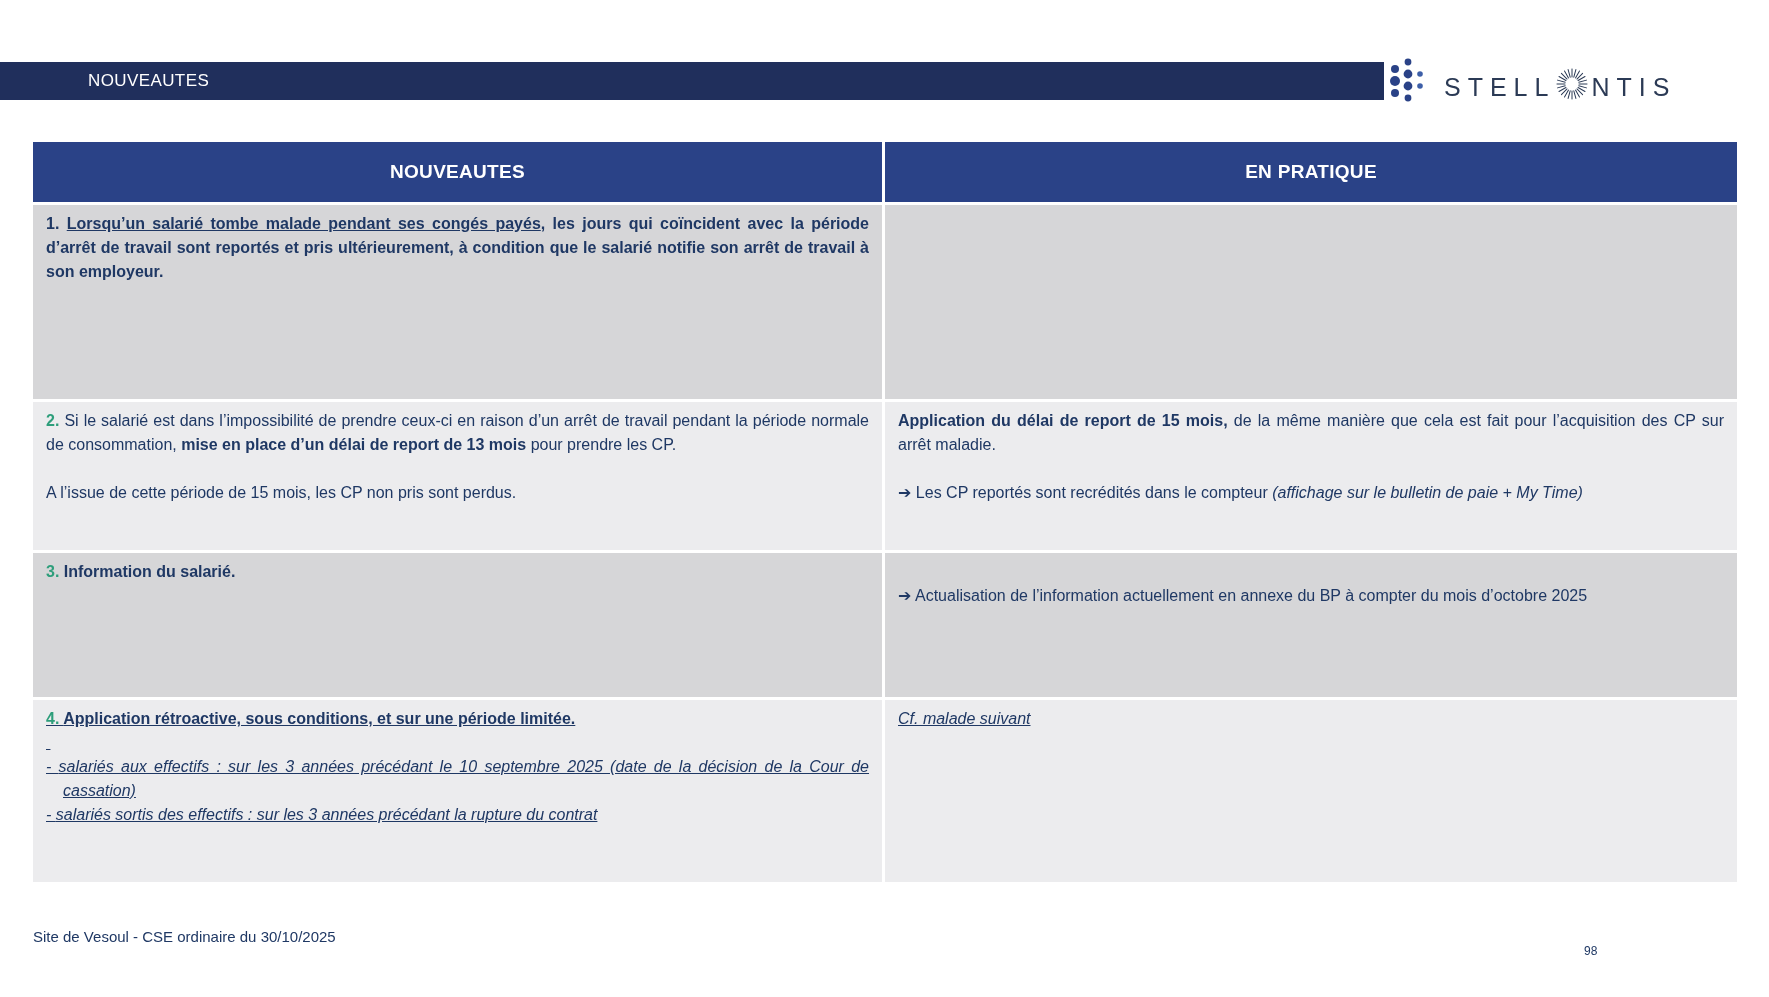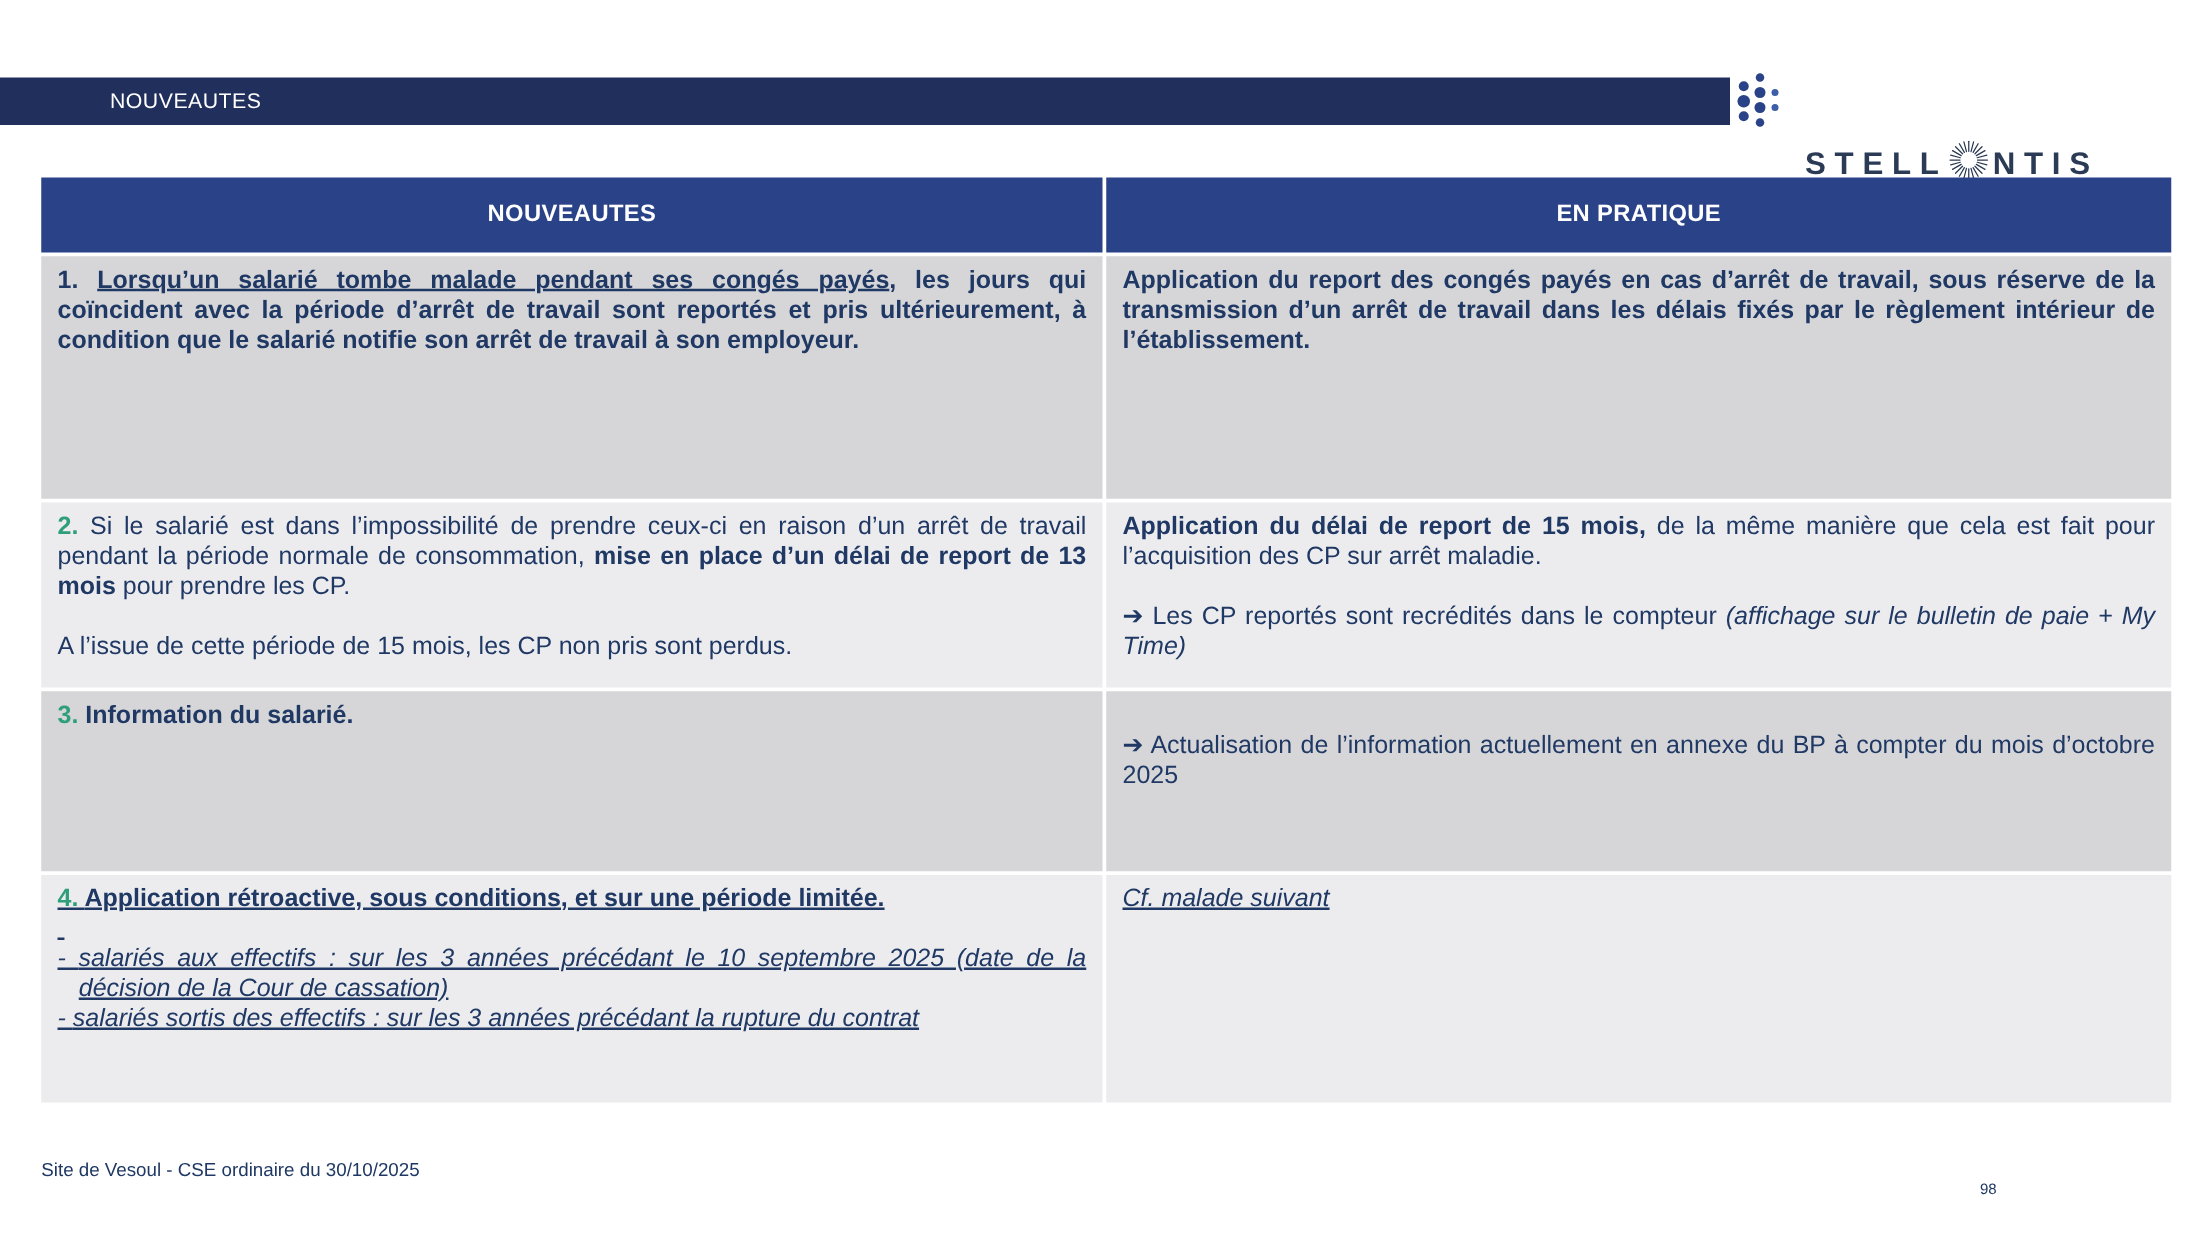--- a/index.html
+++ b/index.html
@@ -18,38 +18,38 @@
   }
   .band-title {
     color:#fff; font-size:17px; letter-spacing:.4px; margin-left:88px;
   }
 
   .dots-motif { position:absolute; left:1387px; top:56px; }
 
   .logo {
     position:absolute; left:1444px; top:68px; height:38px;
     display:flex; align-items:center;
-    color:#2B3A55; font-size:25px; font-weight:700; letter-spacing:7px;margin-top:44px;
+    color:#2B3A55; font-size:25px; font-weight:400; letter-spacing:7px;
   }
   .logo .burst { display:inline-block; margin:0 2px 0 0; }
 
   
   .table { position:absolute; left:33px; top:142px; width:1704px; }
   .thead, .trow {
     display:grid; grid-template-columns:849px 852px; column-gap:3px;
   }
   .trow { margin-top:3px; }
   .th {
     height:60px; background:var(--header,#2A4287); color:#fff;
     font-weight:700; font-size:19px; letter-spacing:.3px;
     display:flex; align-items:center; justify-content:center;
   }
   .td {
     padding:7px 13px 10px 13px;
-    font-size:20px; line-height:24px;
+    font-size:16px; line-height:24px;
     color:var(--navy,#1F3864);
     text-align:justify;
     overflow:hidden;
   }
   .row-dark  .td { background:var(--row_dark,#D6D6D8); }
   .row-light .td { background:var(--row_light,#ECECEE); }
   .rh1 .td { height:194px; }
   .rh2 .td { height:148px; }
   .rh3 .td { height:144px; }
   .rh4 .td { height:182px;text-decoration:underline; }
@@ -131,21 +131,20 @@
   <div class="thead">
     <div class="th">NOUVEAUTES</div>
     <div class="th">EN PRATIQUE</div>
   </div>
 
   <div class="trow row-dark rh1">
     <div class="td">
         <div class="para"><span class="b">1. </span><span class="b u">Lorsqu’un salarié tombe malade pendant ses congés payés</span><span class="b">, les jours qui coïncident avec la période d’arrêt de travail sont reportés et pris ultérieurement, à condition que le salarié notifie son arrêt de travail à son employeur.</span></div>
       </div>
     <div class="td">
-        <div class="para"><span class="b">Application du report des congés payés en cas d’arrêt de travail, sous réserve de la transmission d’un arrêt de travail dans les délais fixés par le règlement intérieur de l’établissement.</span></div>
         <div class="para spacer">&nbsp;</div>
       </div>
   </div>
 
   <div class="trow row-light rh2">
     <div class="td">
         <div class="para"><span class="b" style="color: rgb(46, 158, 123);">2. </span><span>Si le salarié est dans l’impossibilité de prendre ceux-ci en raison d’un arrêt de travail pendant la période normale de consommation, </span><span class="b">mise en place d’un délai de report de 13 mois</span><span> pour prendre les CP.</span></div>
         <div class="para spacer">&nbsp;</div>
         <div class="para"><span>A l’issue de cette période de 15 mois, les CP non pris sont perdus.</span></div>
       </div>

